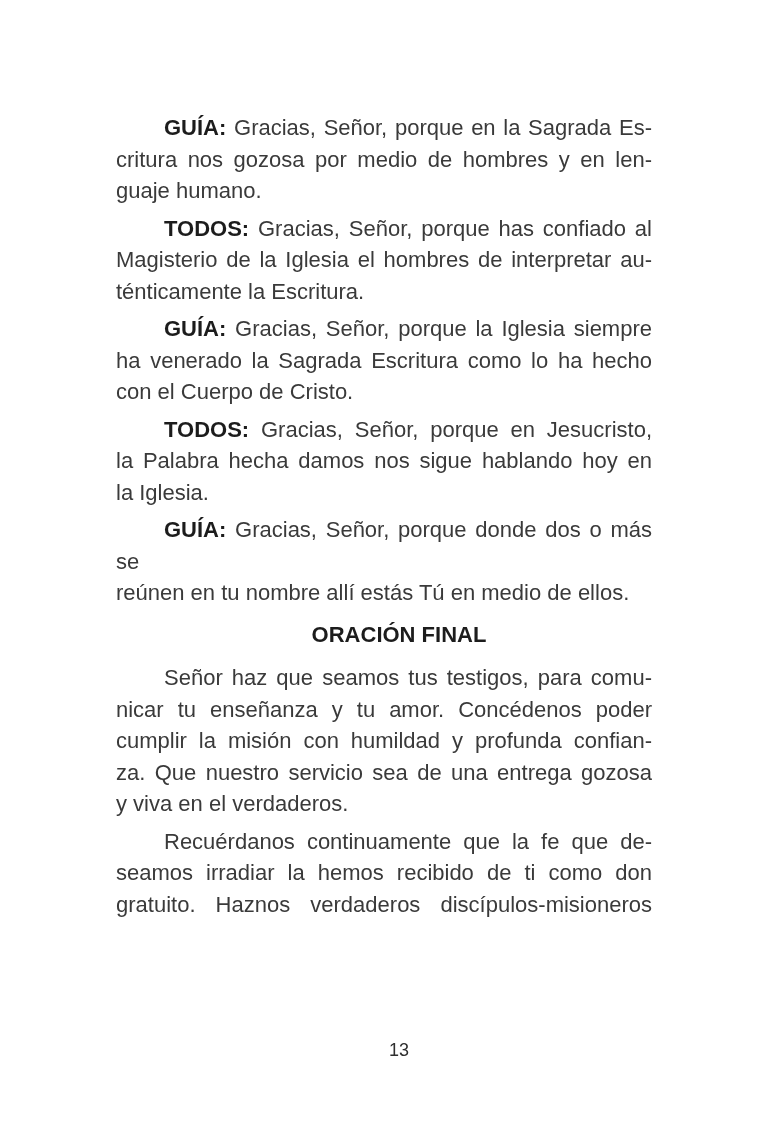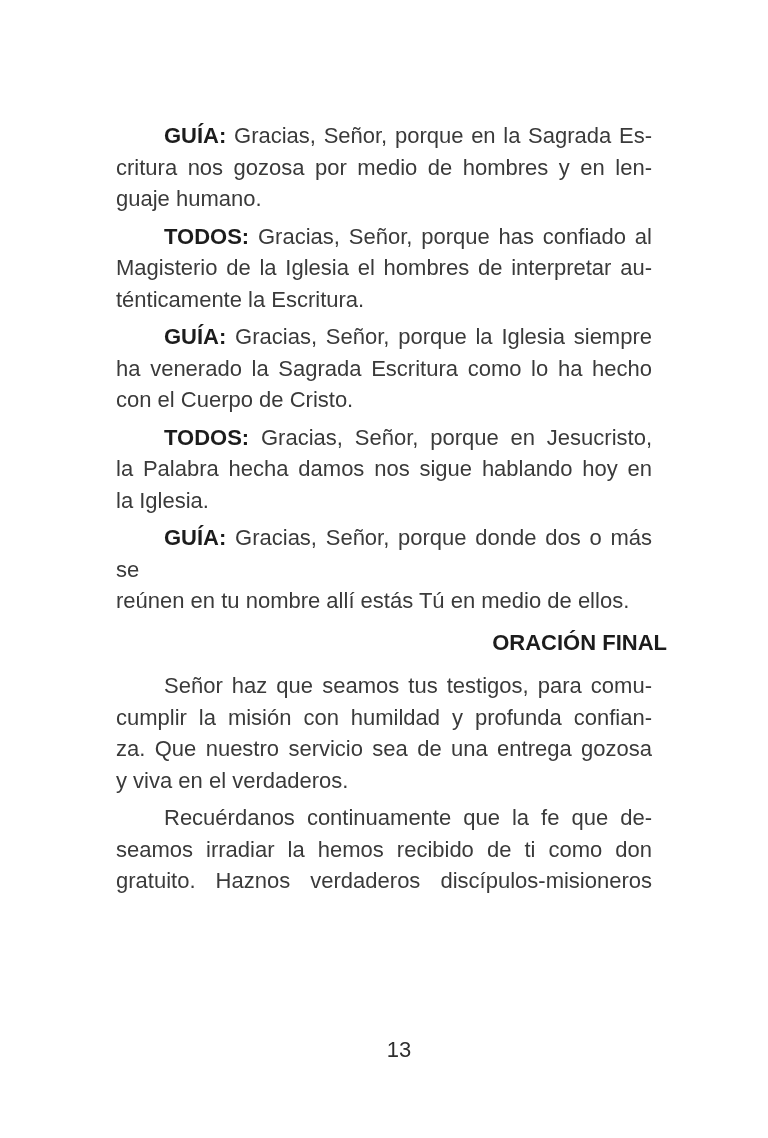--- a/index.html
+++ b/index.html
@@ -14,21 +14,21 @@
     width: 768px;
     height: 1138px;
     background: var(--bg);
     overflow: hidden;
     font-family: "Liberation Sans", "DejaVu Sans", sans-serif;
     color: var(--body-color);
   }
   .text-block {
     position: absolute;
     left: 116px;
-    top: 12px;
+    top: 4px;
     width: 536px;
     padding-top: 108px;
     font-size: 22px;
     line-height: 31.5px;
   }
   .para + .para { margin-top: 6px; }
   .line {
     text-align: justify;
     text-align-last: justify;
     -moz-text-align-last: justify;
@@ -42,31 +42,31 @@
     font-weight: bold;
     color: var(--bold-color);
   }
   .heading {
     margin-top: 10px;
     margin-bottom: 12px;
     font-size: 22px;
     line-height: 31.5px;
     font-weight: bold;
     color: var(--bold-color);
-    text-align: right;
+    text-align: center;
     position: relative;
     left: 15px;
   }
   .folio {
     position: absolute;
     top: 1039px;
     left: 116px;
     width: 536px;
     text-align: center;
-    font-size: 22px;
+    font-size: 18px;
     line-height: 22px;
     color: #2e2e2e;
     position: absolute;
   }
   .folio-inner { position: relative; left: 15px; }
 </style>
 </head>
 <body>
 
 <div class="page">
@@ -94,20 +94,21 @@
         </div>
         <div class="para">
           <div class="line first"><b class="speaker">GUÍA:</b> Gracias, Señor, porque donde dos o más se</div>
           <div class="line last">reúnen en tu nombre allí estás Tú en medio de ellos.</div>
         </div>
       </section>
     <h2 class="heading">ORACIÓN FINAL</h2>
     <section id="prayer">
         <div class="para">
           <div class="line first">Señor haz que seamos tus testigos, para comu-</div>
+          <div class="line">nicar tu enseñanza y tu amor. Concédenos poder</div>
           <div class="line">cumplir la misión con humildad y profunda confian-</div>
           <div class="line">za. Que nuestro servicio sea de una entrega gozosa</div>
           <div class="line last">y viva en el verdaderos.</div>
         </div>
         <div class="para">
           <div class="line first">Recuérdanos continuamente que la fe que de-</div>
           <div class="line">seamos irradiar la hemos recibido de ti como don</div>
           <div class="line">gratuito. Haznos verdaderos discípulos-misioneros</div>
         </div>
       </section>

